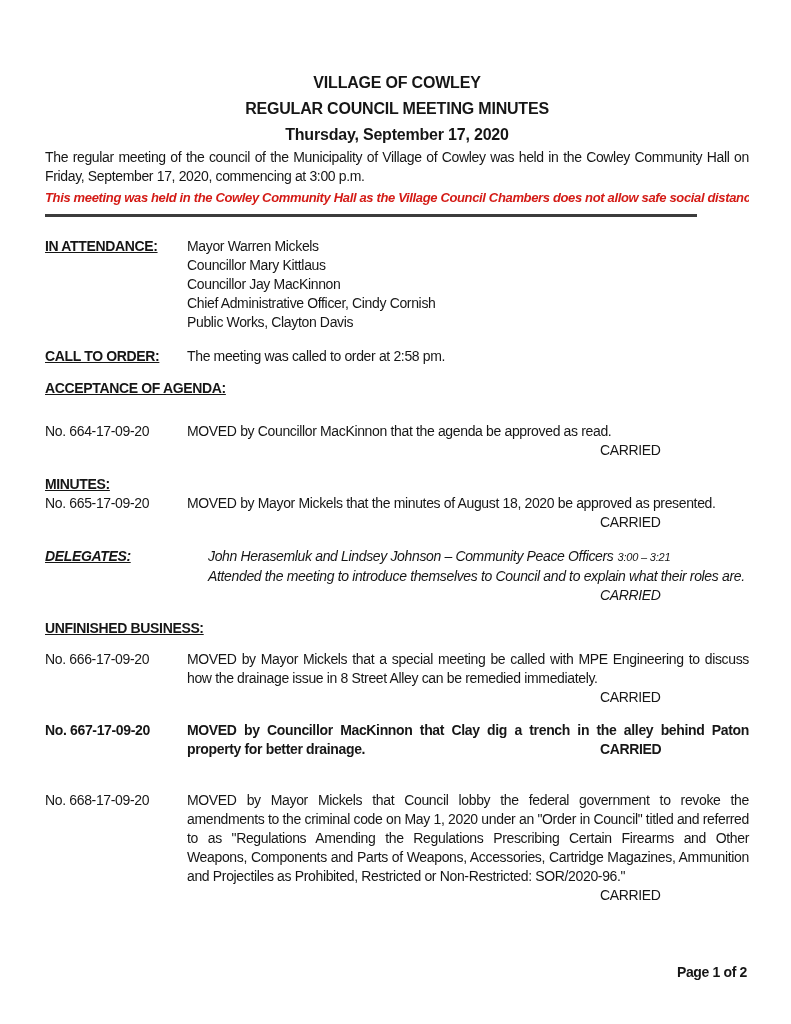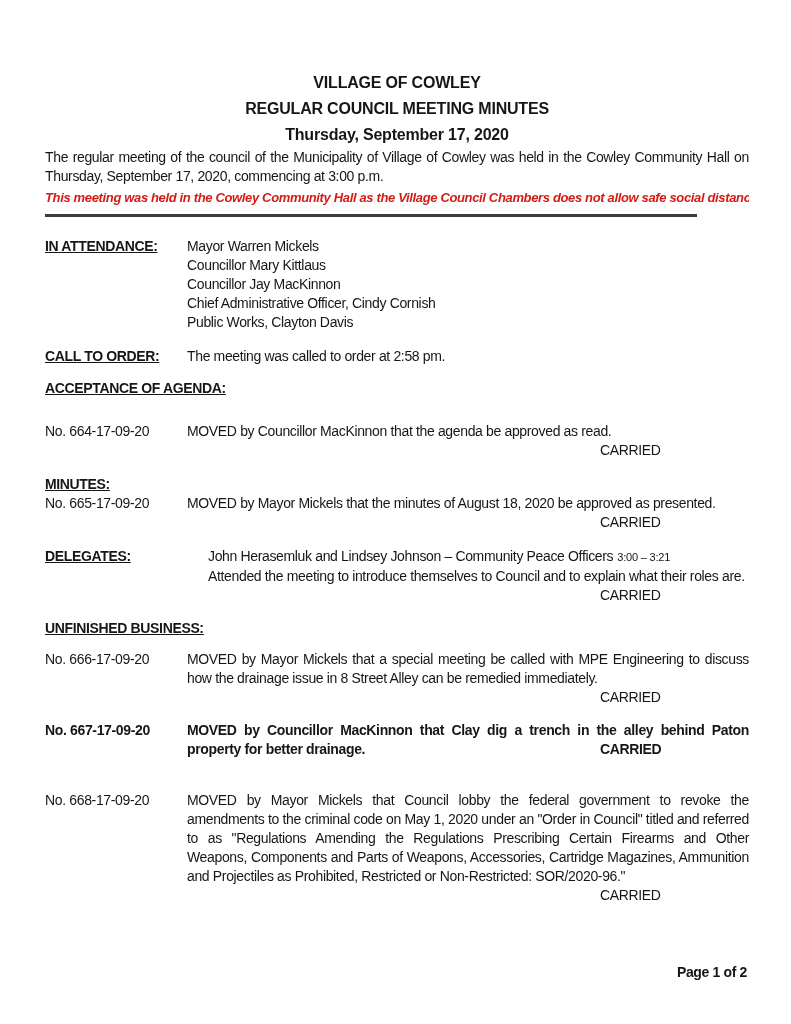--- a/index.html
+++ b/index.html
@@ -44,21 +44,21 @@
   .row { display: grid; grid-template-columns: 142px 1fr; }
   .heading {
     font-weight: 700;
     text-decoration: underline;
   }
   .sec-attendance   { margin-top: 20px; }
   .sec-calltoorder  { margin-top: 15px; }
   .h-agenda         { margin-top: 13px; }
   .sec-m664         { margin-top: 24px; }
   .h-minutes        { margin-top: 15px; }
-  .sec-delegates    { margin-top: 15px; }
+  .sec-delegates    { margin-top: 15px; font-style: italic; }
   .h-unfinished     { margin-top: 14px; }
   .sec-m666         { margin-top: 12px; }
   .sec-m667         { margin-top: 14px; font-weight: bold; }
   .sec-m668         { margin-top: 32px; }
   .motion-text { text-align: justify; }
   .carried { margin-left: 413px; }
   .value-rel { position: relative; }
   .carried-abs { position: absolute; left: 413px; top: 19px; }
   .delegate-nowrap { white-space: nowrap; margin-left: 21px; }
   .time-small { font-size: 11px; letter-spacing: -0.2px; margin-left: 4px; }
@@ -72,21 +72,21 @@
 <body>
 
 <div class="page">
 
   <header class="doc-header">
     <div class="doc-title">VILLAGE OF COWLEY</div>
     <div class="doc-title">REGULAR COUNCIL MEETING MINUTES</div>
     <div class="doc-title">Thursday, September 17, 2020</div>
   </header>
 
-  <p class="intro">The regular meeting of the council of the Municipality of Village of Cowley was held in the Cowley Community Hall on Thursday, September 17, 2020, commencing at 3:00 p.m.</p>
+  <p class="intro">The regular meeting of the council of the Municipality of Village of Cowley was held in the Cowley Community Hall on Friday, September 17, 2020, commencing at 3:00 p.m.</p>
 
   <p class="notice">This meeting was held in the Cowley Community Hall as the Village Council Chambers does not allow safe social distancing measures.</p>
 
   <div class="rule"></div>
 
   <section class="row sec-attendance">
     <div class="heading">IN ATTENDANCE:</div>
     <div>
       <div>Mayor Warren Mickels</div>
       <div>Councillor Mary Kittlaus</div>

